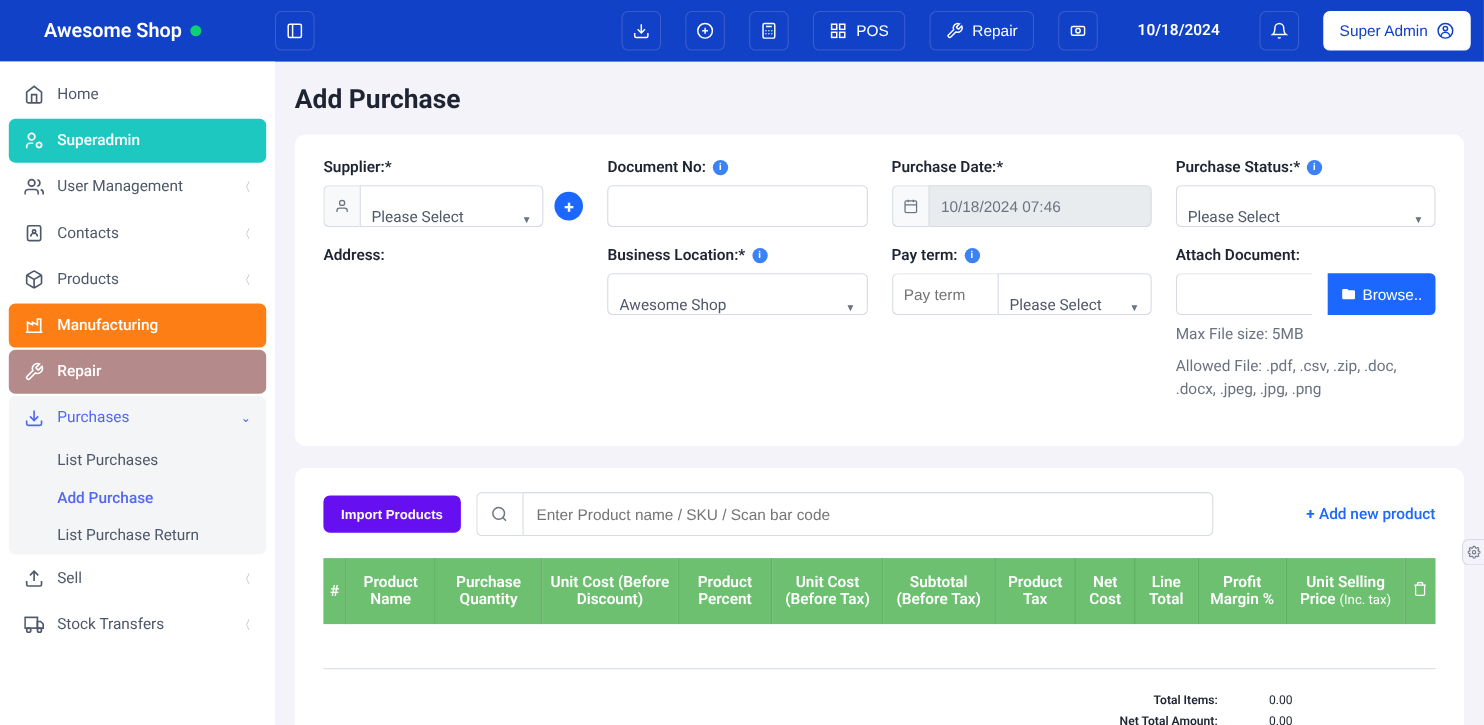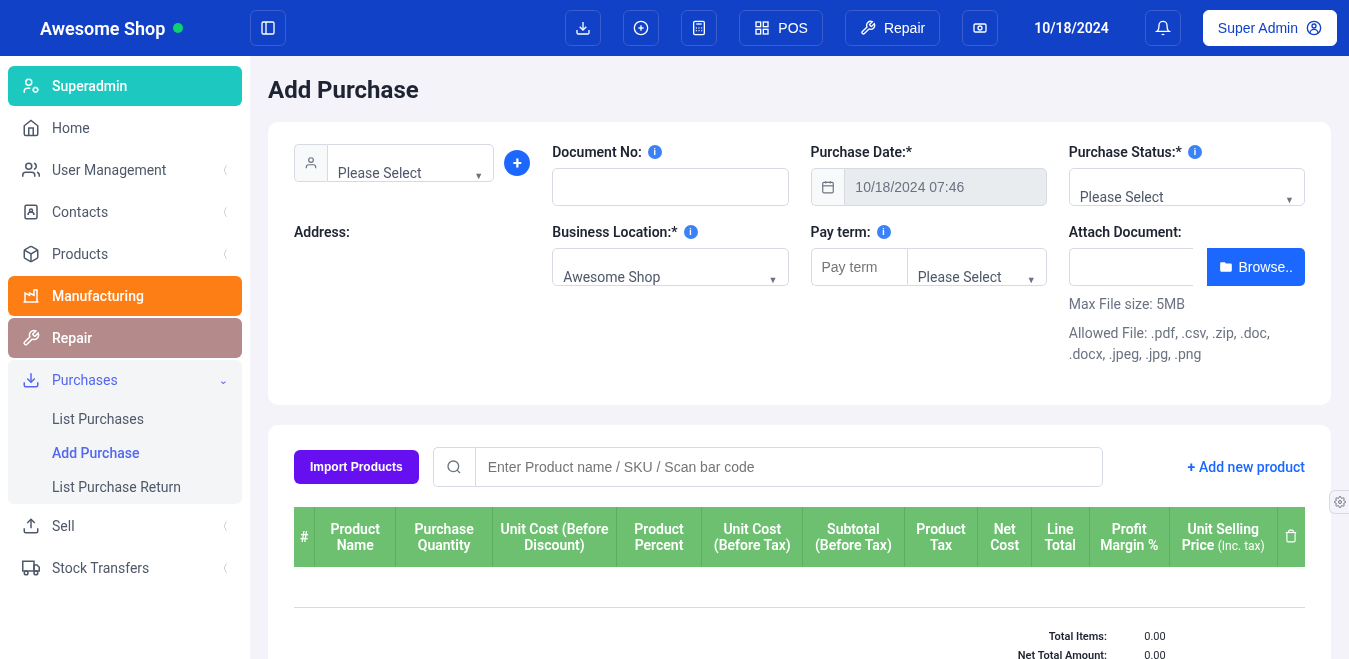--- a/index.html
+++ b/index.html
@@ -68,21 +68,21 @@
     
     .ptable { width: 100%; border-collapse: collapse; }
     .ptable th { background: #6cc070; color: white; font-size: 14px; font-weight: 600; padding: 14px 6px; text-align: center; border-right: 1px solid #5ab05e; vertical-align: middle; }
     .ptable th:last-child { border-right: none; }
     .ptable th .sub { font-weight: 400; font-size: 12px; margin-top: 13px; }
     .trash-col { width: 28px; }
     
     .totals { margin-top: 40px; display: flex; flex-direction: column; align-items: flex-end; gap: 6px; padding-right: 130px; border-top: 1px solid #d6dbe3; padding-top: 22px; }
     .totals-row { display: flex; gap: 28px; font-size: 11px; color: #1e2432; }
     .totals-label { font-weight: 600; text-align: right; min-width: 160px; }
-    .totals-val { min-width: 40px; text-align: center; }
+    .totals-val { min-width: 40px; text-align: right; }
     
     .gear-float { position: fixed; right: 0; top: 490px; width: 20px; height: 24px; background: #f3f3f9; border: 1px solid #d6dbe3; border-right: none; border-radius: 6px 0 0 6px; display: flex; align-items: center; justify-content: center; cursor: pointer; font-size: 11px; color: #6b7280; }
   </style>
 </head>
 <body>
 
 <div class="header">
   <div class="brand">
     <span>Awesome Shop</span>
     <span class="brand-dot"></span>
@@ -158,39 +158,39 @@
           <circle cx="12" cy="9" r="3"></circle>
           <path d="M6 20a6 6 0 0 1 12 0"></path>
         </svg>
     </button>
   </div>
 </div>
 
 <div class="main">
 
   <div class="sidebar">
+    <div class="side-item">
+      <span class="icon">
+          <svg width="18" height="18" viewBox="0 0 24 24" fill="none" stroke="currentColor" stroke-width="2">
+            <path d="M3 9l9-7 9 7v11a2 2 0 0 1-2 2H5a2 2 0 0 1-2-2z"></path>
+            <polyline points="9 22 9 12 15 12 15 22"></polyline>
+          </svg>
+        </span>
+      <span>Home</span>
+    </div>
     <div class="side-item teal">
       <span class="icon">
           <svg width="18" height="18" viewBox="0 0 24 24" fill="none" stroke="currentColor" stroke-width="2">
             <circle cx="9" cy="7" r="4"></circle>
             <path d="M3 21v-2a4 4 0 0 1 4-4h4"></path>
             <circle cx="18" cy="17" r="3"></circle>
             <path d="M18 13v1M18 20v1M22 17h-1M15 17h-1"></path>
           </svg>
         </span>
       <span>Superadmin</span>
-    </div>
-    <div class="side-item">
-      <span class="icon">
-          <svg width="18" height="18" viewBox="0 0 24 24" fill="none" stroke="currentColor" stroke-width="2">
-            <path d="M3 9l9-7 9 7v11a2 2 0 0 1-2 2H5a2 2 0 0 1-2-2z"></path>
-            <polyline points="9 22 9 12 15 12 15 22"></polyline>
-          </svg>
-        </span>
-      <span>Home</span>
     </div>
     <div class="side-item">
       <span class="icon">
           <svg width="18" height="18" viewBox="0 0 24 24" fill="none" stroke="currentColor" stroke-width="2">
             <path d="M17 21v-2a4 4 0 0 0-4-4H5a4 4 0 0 0-4 4v2"></path>
             <circle cx="9" cy="7" r="4"></circle>
             <path d="M23 21v-2a4 4 0 0 0-3-3.87"></path>
             <path d="M16 3.13a4 4 0 0 1 0 7.75"></path>
           </svg>
         </span>
@@ -275,20 +275,21 @@
       <span class="chev">〈</span>
     </div>
   </div>
 
   <div class="content">
     <h1 class="page-title">Add Purchase</h1>
 
     <div class="card">
       <div class="form-row">
         <div class="form-col">
+          <div class="form-label">Supplier:*</div>
           <div class="supplier-group">
             <div class="input-group" style="flex:1">
               <div class="input-group-addon">
                   <svg width="14" height="14" viewBox="0 0 24 24" fill="none" stroke="currentColor" stroke-width="2">
                     <path d="M20 21v-2a4 4 0 0 0-4-4H8a4 4 0 0 0-4 4v2"></path>
                     <circle cx="12" cy="7" r="4"></circle>
                   </svg>
                 </div>
               <div class="form-control select-control">
                   <span>Please Select</span>

